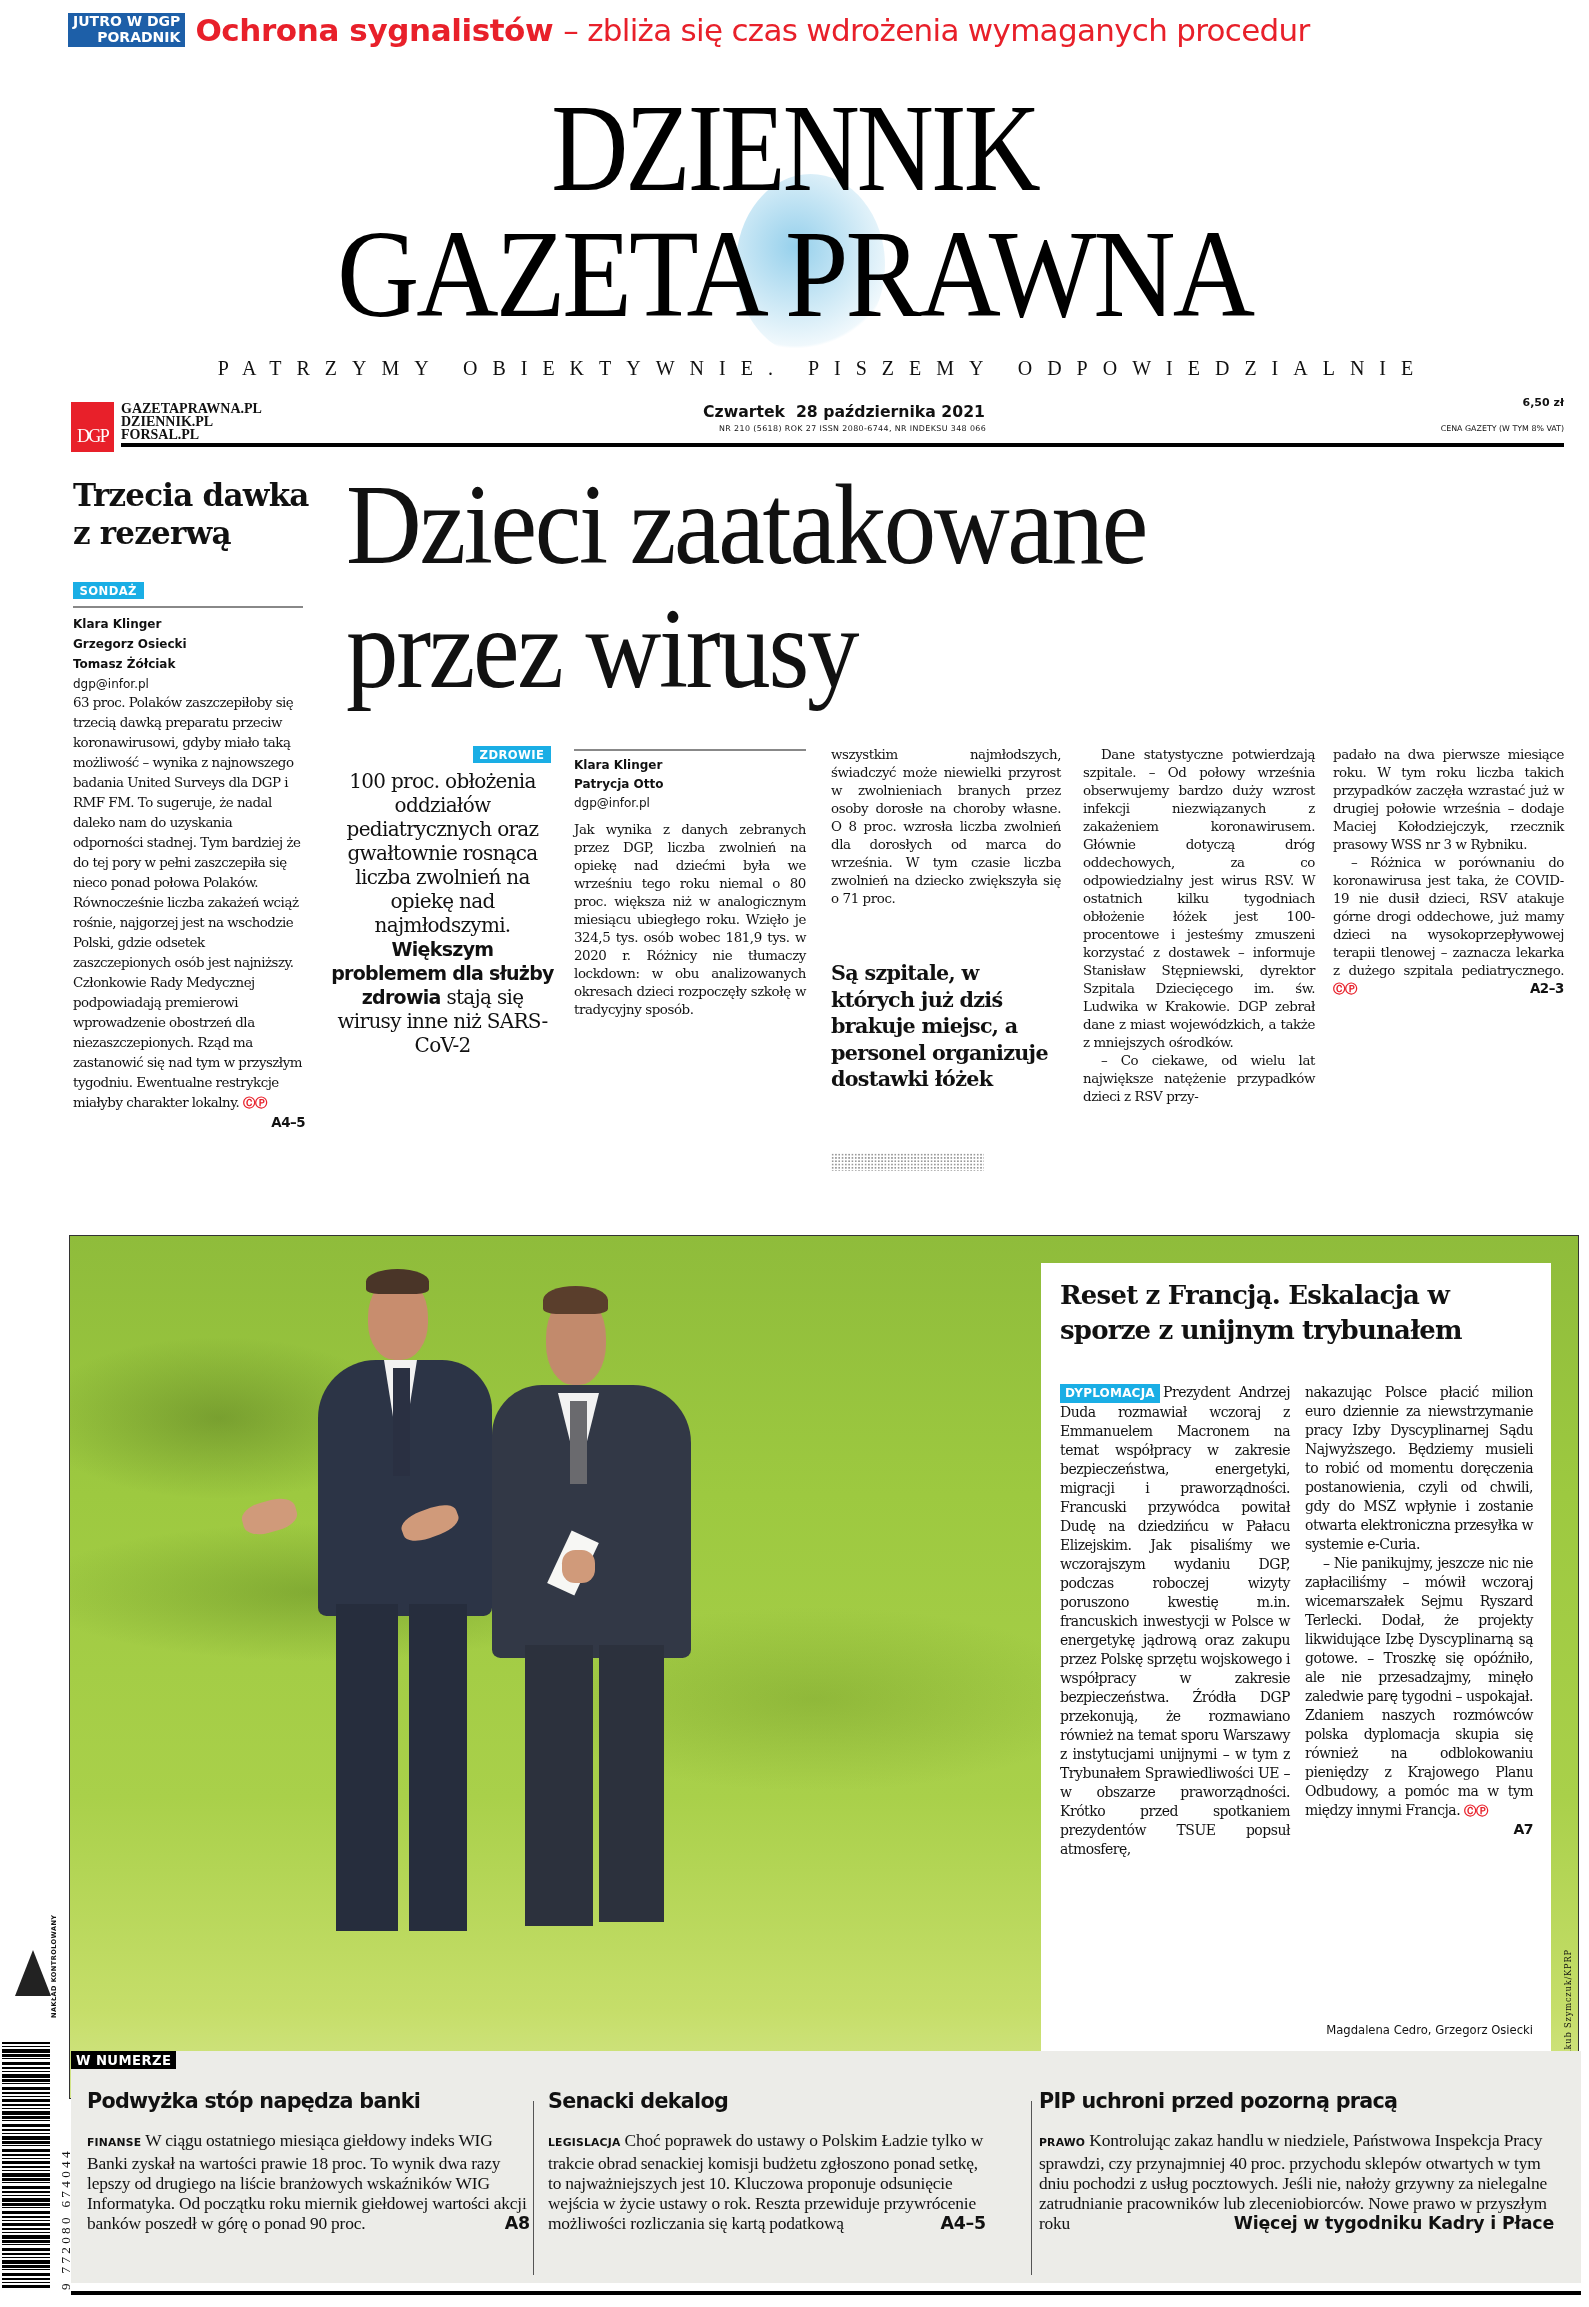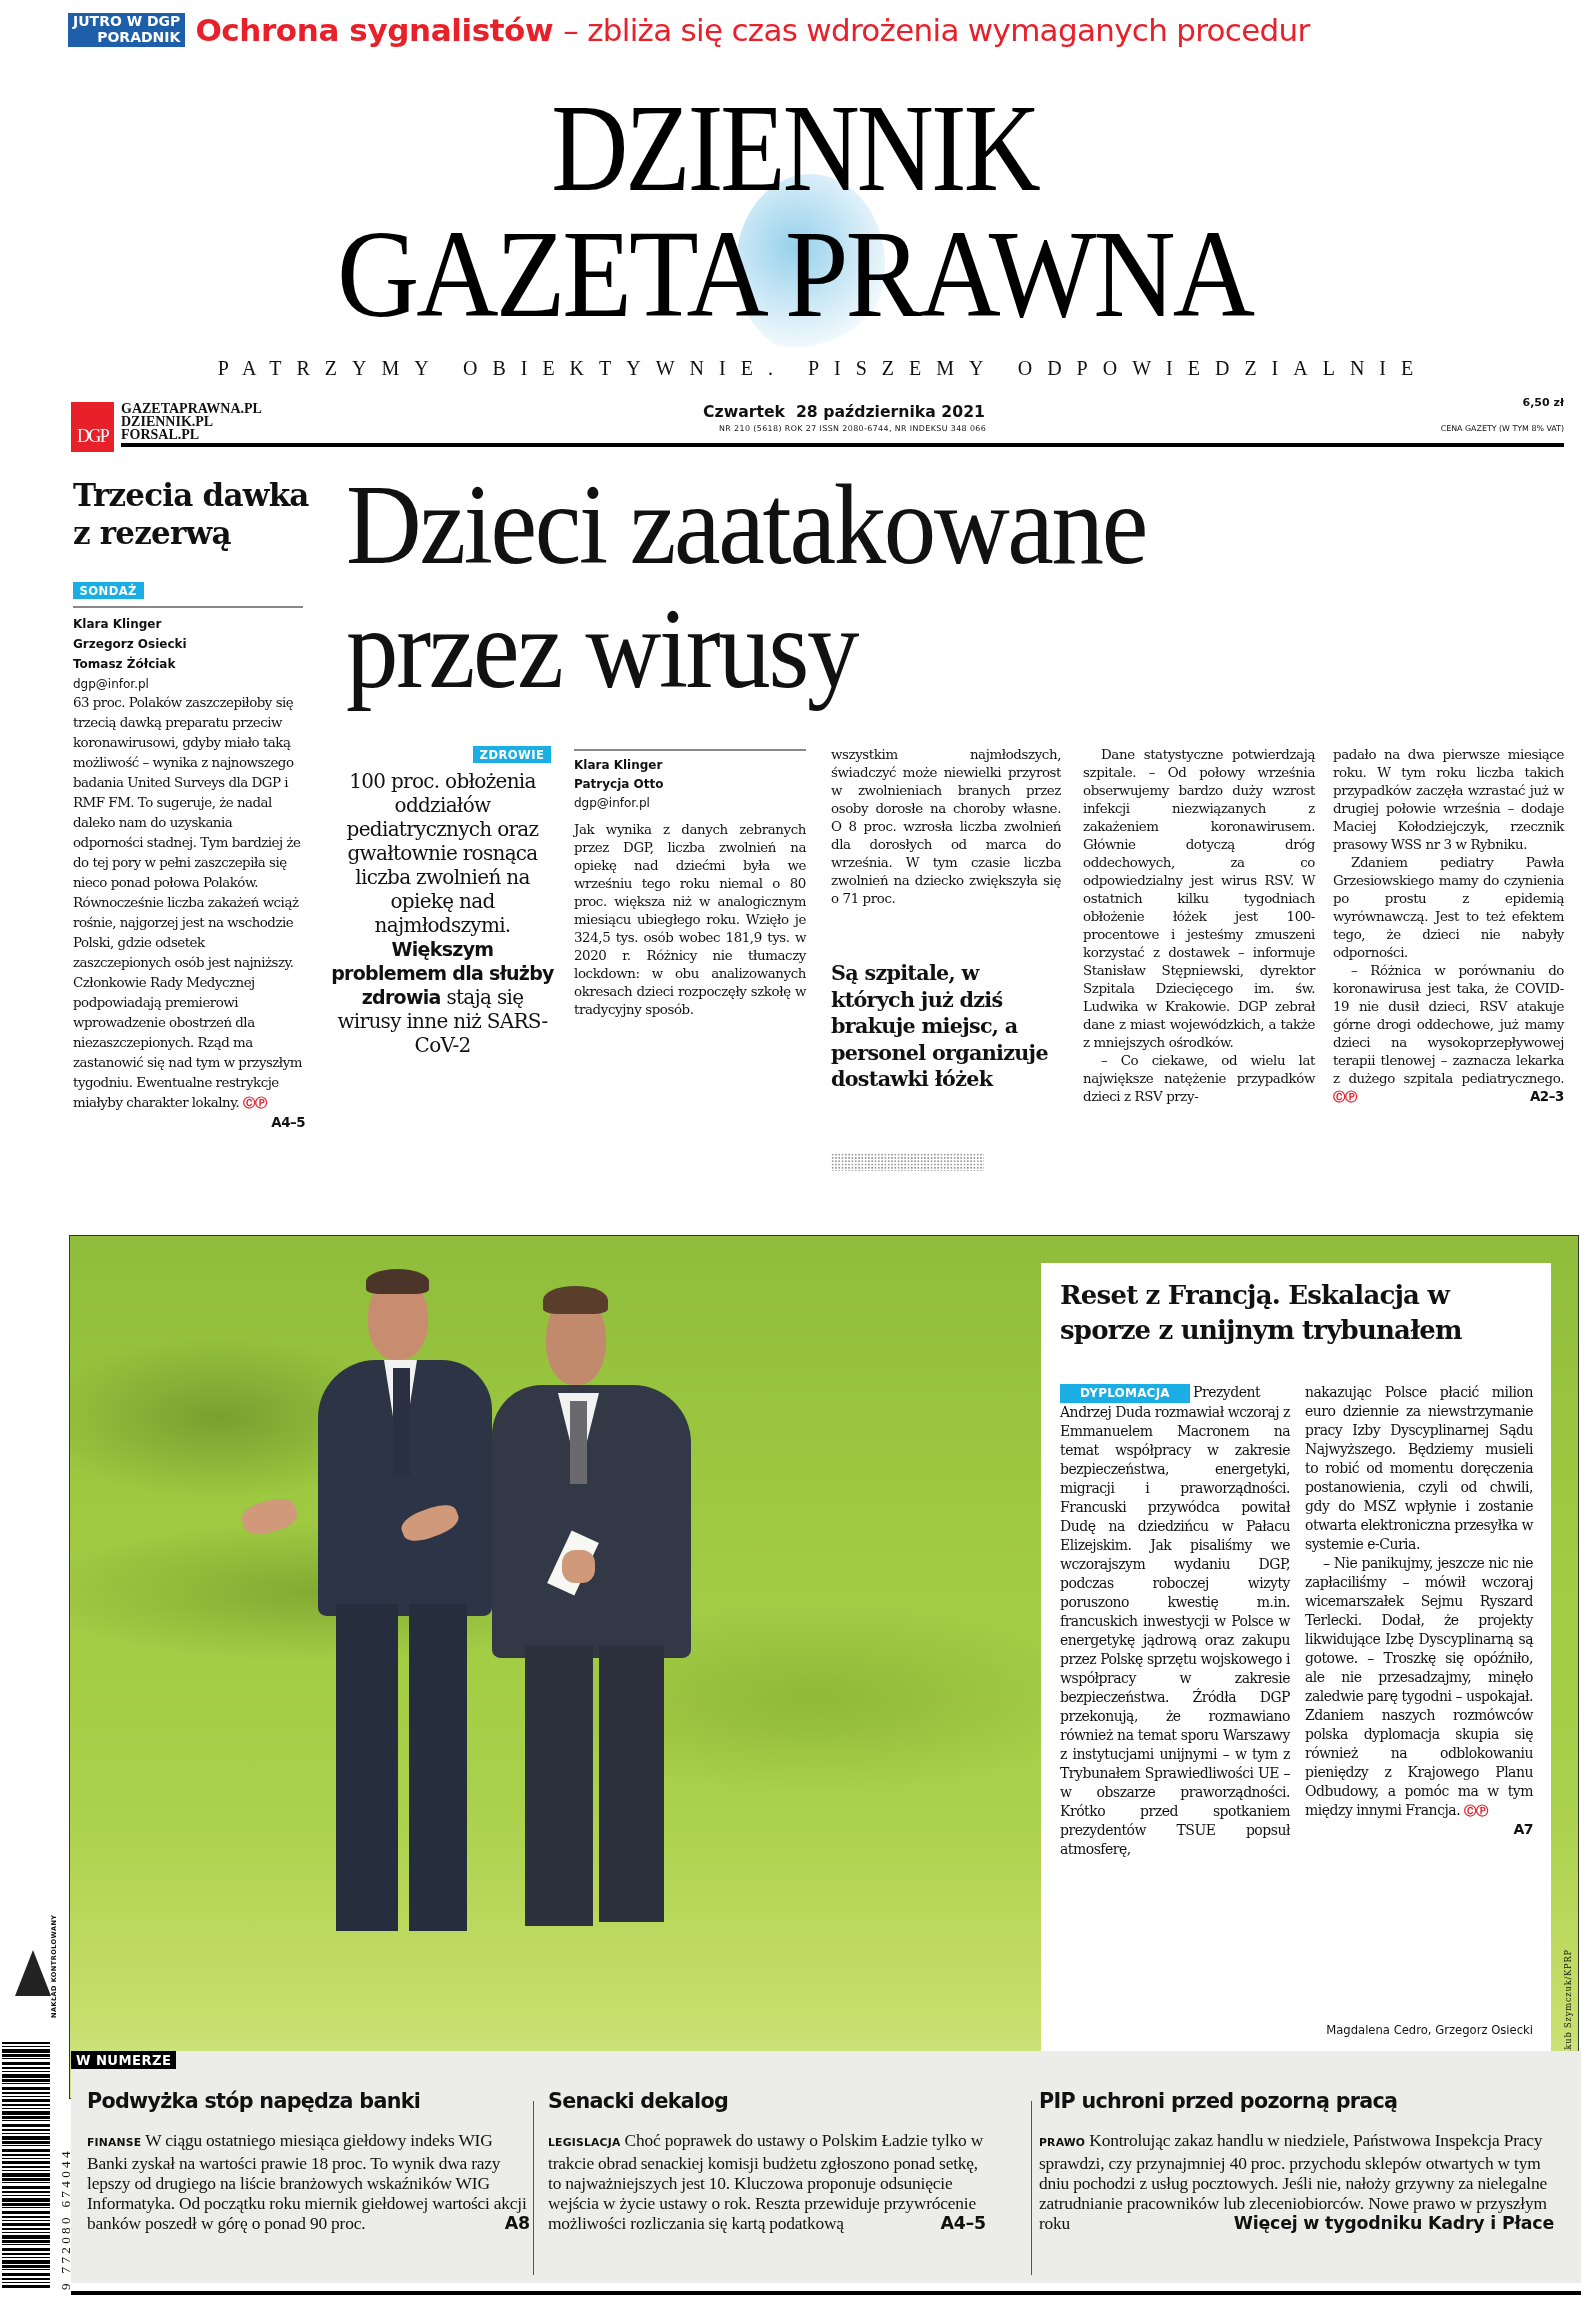--- a/index.html
+++ b/index.html
@@ -72,21 +72,21 @@
   .hair { position: absolute; background: #4a3528; border-radius: 50% 50% 20% 20%; }
   .shirt { position: absolute; background: #f2f2f2; }
   .tie { position: absolute; }
   .leg { position: absolute; background: #262d3d; }
   .hand { position: absolute; background: #d09a7a; border-radius: 40%; }
 
   #inset { left: 1041px; top: 1263px; width: 510px; height: 791px; background: #fff; }
   #inset-title { left: 1060px; top: 1278px; width: 480px; font-family: "DejaVu Serif", serif; font-weight: bold; font-size: 26px; line-height: 35px; letter-spacing: -0.8px; }
   #inset-col1 { left: 1060px; top: 1383px; width: 230px; font-size: 14px; line-height: 19px; letter-spacing: -0.5px; }
   #inset-col2 { left: 1305px; top: 1383px; width: 228px; font-size: 14px; line-height: 19px; letter-spacing: -0.5px; }
-  #inset-tag { display: inline-block; background: #1aaee5; color: #fff; font-family: "DejaVu Sans", sans-serif; font-weight: bold; font-size: 12px; padding: 0 20px; margin-right: 3.3px; letter-spacing: 0.2px; }
+  #inset-tag { display: inline-block; background: #1aaee5; color: #fff; font-family: "DejaVu Sans", sans-serif; font-weight: bold; font-size: 12px; padding: 0 5px; margin-right: 3.3px; letter-spacing: 0.2px; }
   #inset-byline { left: 1305px; top: 2023px; width: 228px; text-align: right; font-family: "DejaVu Sans", sans-serif; font-size: 11.6px; }
   #photo-credit { left: 1563px; top: 2080px; transform: rotate(-90deg); transform-origin: left top; font-family: "DejaVu Serif", serif; font-size: 8.3px; white-space: nowrap; letter-spacing: 0.8px; }
 
   
   #zkdp { left: 13.2px; top: 1938px; width: 41px; height: 66px; }
   #zkdp .tri { position: absolute; left: 1.7px; top: 11.6px; width: 0; height: 0; border-left: 18px solid transparent; border-right: 18px solid transparent; border-bottom: 46px solid #222; }
   #zkdp-text { left: 50px; top: 2018px; transform: rotate(-90deg); transform-origin: left top; font-family: "DejaVu Sans", sans-serif; font-size: 6.6px; font-weight: bold; white-space: nowrap; letter-spacing: 0.4px; }
 
   
   #wn-box { left: 71px; top: 2051px; width: 1510px; height: 232px; background: #ecece8; }
@@ -175,21 +175,20 @@
   <p>wszystkim najmłodszych, świadczyć może niewielki przyrost w zwolnieniach branych przez osoby dorosłe na choroby własne. O 8 proc. wzrosła liczba zwolnień dla dorosłych od marca do września. W tym czasie liczba zwolnień na dziecko zwiększyła się o 71 proc.</p>
 </div>
 <div id="subhead" class="abs">Są szpitale, w których już dziś brakuje miejsc, a personel organizuje dostawki łóżek</div>
 <div id="dots" class="abs"></div>
 <div id="col3" class="col">
   <p class="ind">Dane statystyczne potwierdzają szpitale. – Od połowy września obserwujemy bardzo duży wzrost infekcji niezwiązanych z zakażeniem koronawirusem. Głównie dotyczą dróg oddechowych, za co odpowiedzialny jest wirus RSV. W ostatnich kilku tygodniach obłożenie łóżek jest 100-procentowe i jesteśmy zmuszeni korzystać z dostawek – informuje Stanisław Stępniewski, dyrektor Szpitala Dziecięcego im. św. Ludwika w Krakowie. DGP zebrał dane z miast wojewódzkich, a także z mniejszych ośrodków.</p>
   <p class="ind">– Co ciekawe, od wielu lat największe natężenie przypadków dzieci z RSV przy-</p>
 </div>
 <div id="col4" class="col">
   <p>padało na dwa pierwsze miesiące roku. W tym roku liczba takich przypadków zaczęła wzrastać już w drugiej połowie września – dodaje Maciej Kołodziejczyk, rzecznik prasowy WSS nr 3 w Rybniku.</p>
-  <p class="ind">Zdaniem pediatry Pawła Grzesiowskiego mamy do czynienia po prostu z epidemią wyrównawczą. Jest to też efektem tego, że dzieci nie nabyły odporności.</p>
   <p class="ind">
     <span>– Różnica w porównaniu do koronawirusa jest taka, że COVID-19 nie dusił dzieci, RSV atakuje górne drogi oddechowe, już mamy dzieci na wysokoprzepływowej terapii tlenowej – zaznacza lekarka z dużego szpitala pediatrycznego.</span>
     <span class="cp">ⒸⓅ</span>
     <span class="pageref">A2–3</span>
   </p>
 </div>
 
 <div id="photo" class="abs" aria-label="Two men in dark suits walking on a green lawn">
 
   <div class="person" style="left:0;top:0;">

